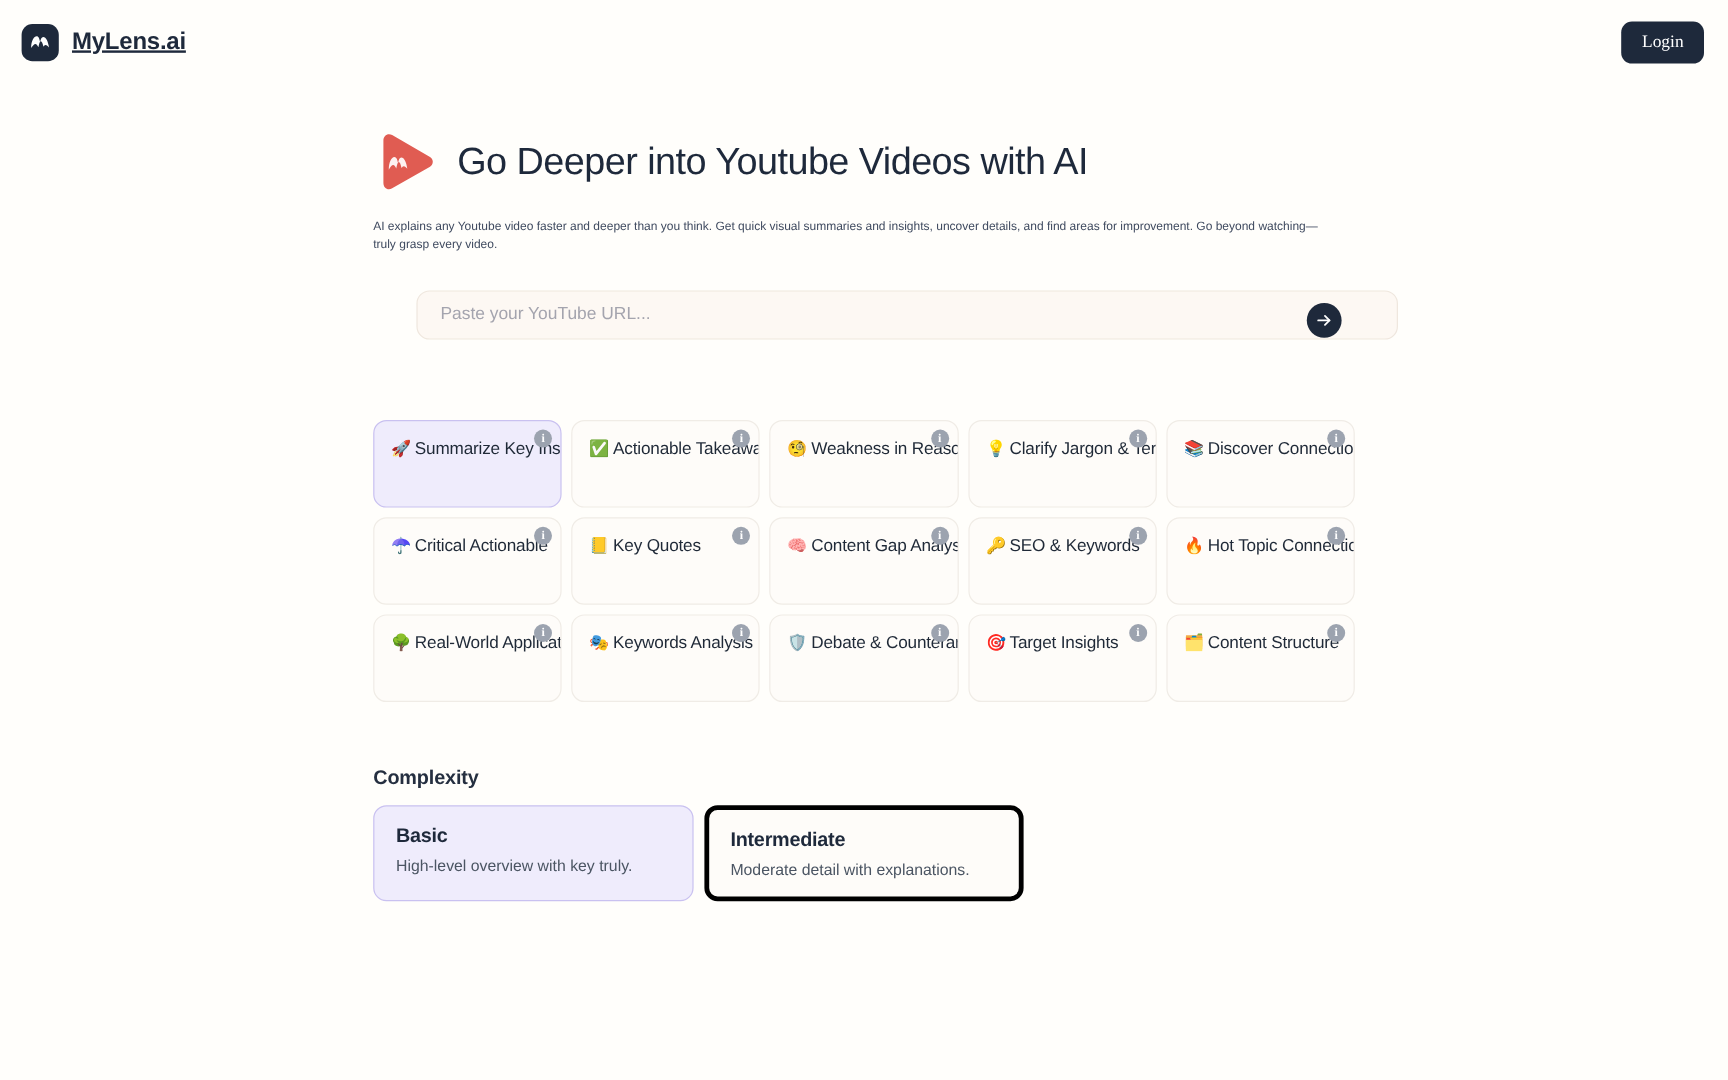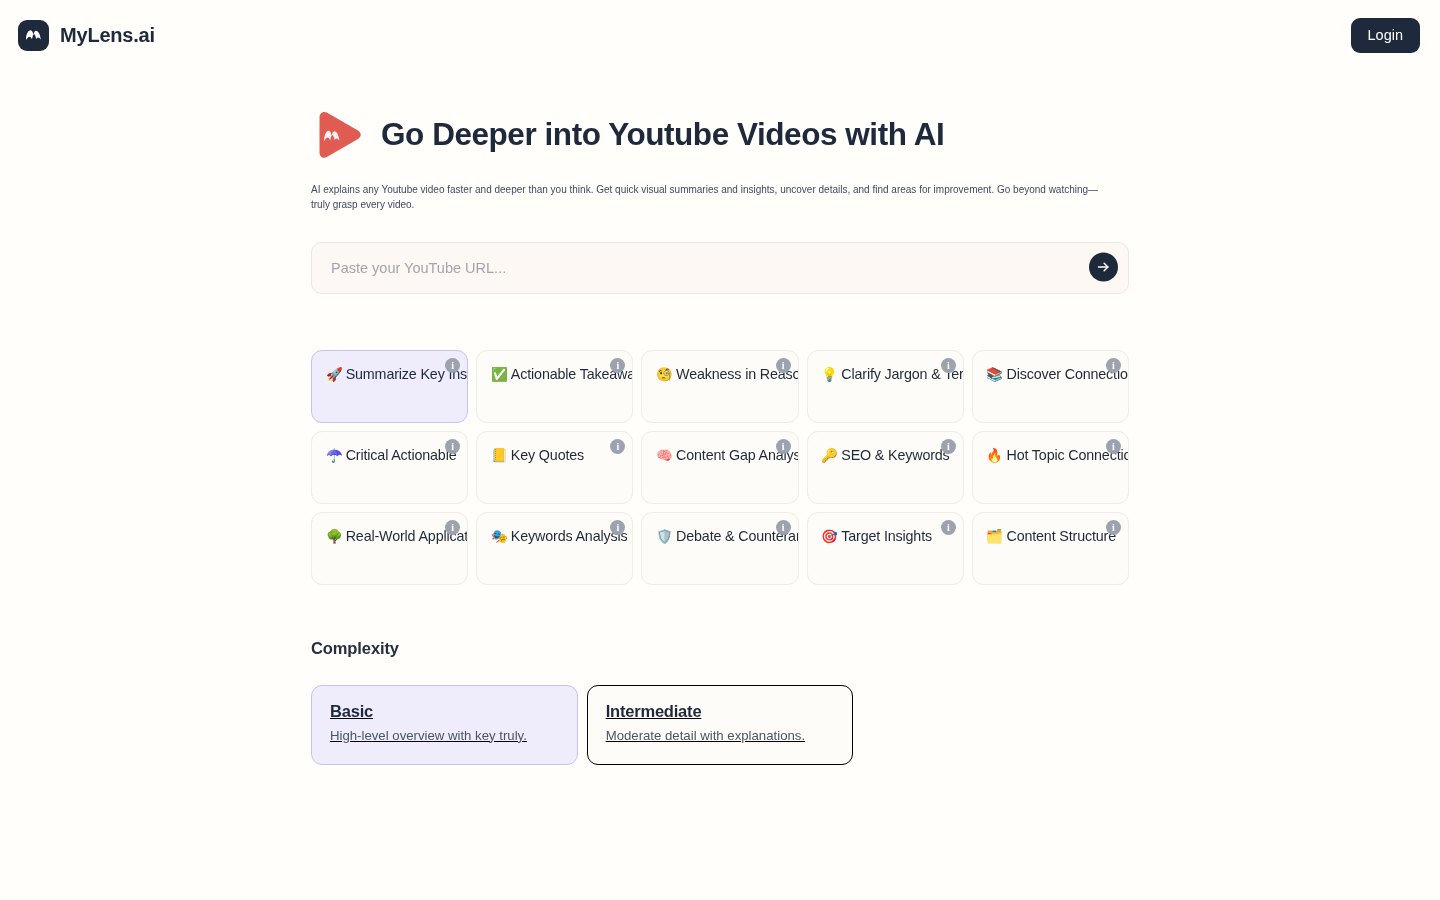--- a/index.html
+++ b/index.html
@@ -47,33 +47,34 @@
     align-items: center;
     justify-content: center;
   }
   .brand-mark svg { display: block; }
 
   .brand-name {
     font-size: 20px;
     font-weight: 700;
     color: #1e293b;
     letter-spacing: -0.2px;
+    text-decoration: underline;
   }
 
   .login-btn {
     position: absolute;
     right: 20px;
     top: 18px;
     background: #1e293b;
     color: #ffffff;
     border: none;
     border-radius: 9px;
     padding: 9px 17px;
     font-size: 14.5px;
-    font-family: Liberation Sans, sans-serif;
+    font-family: Liberation Serif, serif;
     font-weight: 500;
     cursor: pointer;
     line-height: 1.2;
   }
 
   
   .main {
     position: absolute;
     left: 311px;
     top: 103px;
@@ -90,21 +91,21 @@
   .hero-icon {
     width: 53px;
     height: 49px;
     flex: none;
     position: relative;
   }
   .hero-icon svg { display: block; }
 
   .hero-title {
     font-size: 31.5px;
-    font-weight: 700;
+    font-weight: 400;
     color: #1e293b;
     letter-spacing: -0.45px;
     line-height: 1.15;
     white-space: nowrap;
   }
 
   .hero-desc {
     margin-top: 18px;
     font-size: 10px;
     line-height: 1.48;
@@ -115,29 +116,30 @@
   
   .url-row {
     margin-top: 29px;
     position: relative;
     width: 818px;
     height: 51px;
   }
 
   .url-input {
     width: 100%;
-    height: 52px;
+    height: 41px;
     border-radius: 11px;
     border: 1px solid #efe7de;
     background: #fdf8f3;
     padding: 0 62px 0 19px;
     font-size: 14.5px;
     font-family: "Liberation Sans", sans-serif;
     color: #1e293b;
     outline: none;
+    margin-left: 36px;
   }
   .url-input::placeholder { color: #a4a4ae; }
 
   .url-go {
     position: absolute;
     right: 11px;
     top: 50%;
     transform: translateY(-50%);
     width: 29px;
     height: 29px;
@@ -212,31 +214,30 @@
     line-height: 15px;
     text-align: center;
     font-family: "Liberation Serif", serif;
     cursor: pointer;
   }
 
   
   .complexity-section { margin-top: 54px; }
 
   .complexity-grid {
-    margin-top: 27px;
+    margin-top: 13px;
     display: grid;
     grid-template-columns: repeat(3, 1fr);
     gap: 9px;
-    text-decoration: underline;
   }
 
   .complexity-card {
     height: 80px;
     border-radius: 11px;
-    border: 1px solid #000000;
+    border: 4px solid #000000;
     background: #fefcf9;
     padding: 16px 18px 0 18px;
     cursor: pointer;
   }
   .complexity-card.selected {
     background: #efecfc;
     border: 1px solid #c9c1f0;
   }
 
   .complexity-name {

